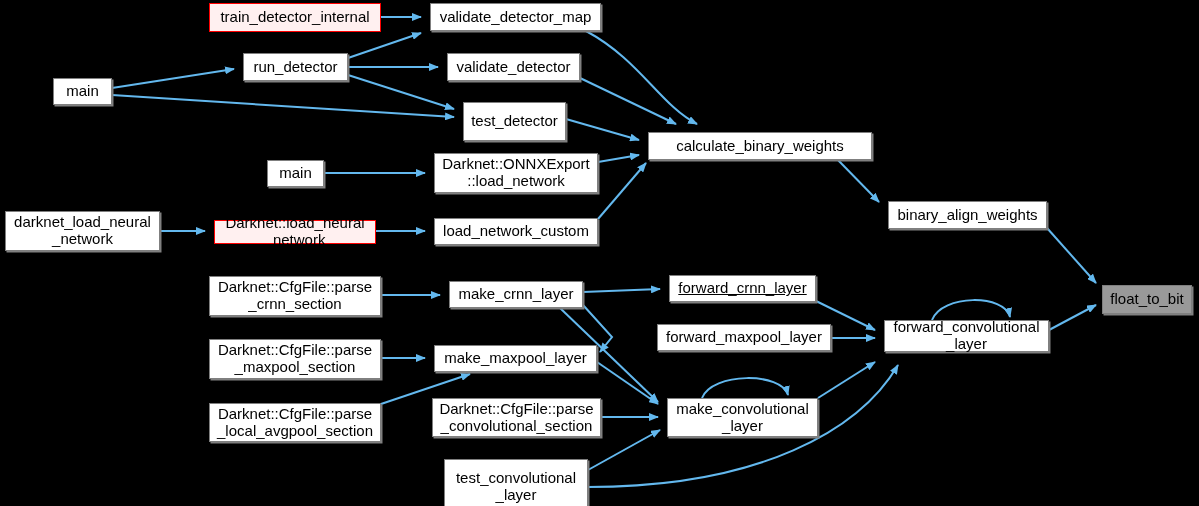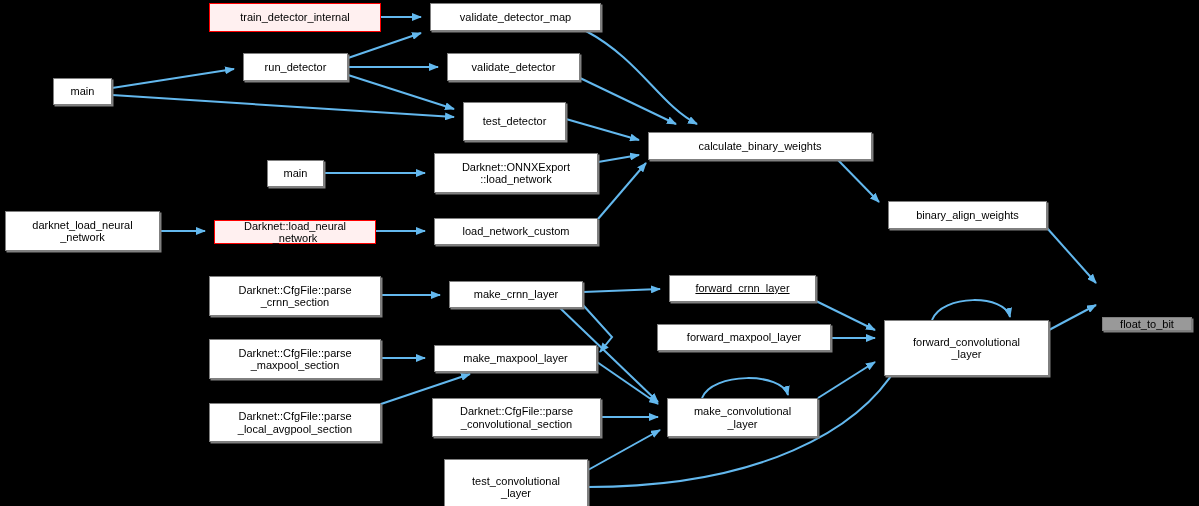--- a/index.html
+++ b/index.html
@@ -1,20 +1,20 @@
 <!DOCTYPE html>
 <html><head>
 <meta charset="utf-8">
 <style>
   html,body{margin:0;padding:0;background:#000;}
   #canvas{position:relative;width:1199px;height:506px;background:#000;overflow:hidden;
           font-family:"Liberation Sans", sans-serif;}
   .node{position:absolute;box-sizing:border-box;display:flex;align-items:center;
         justify-content:center;text-align:center;line-height:1.12;
-        font-size:11px;color:#000;background:#fff;
+        font-size:15px;color:#000;background:#fff;
         border:1px solid #7f7f7f;
         box-shadow:1.5px 1.5px 0 0 #808080;
         z-index:3;white-space:pre-line;padding:0 14px;}
   .node.red{border:1.5px solid #ff0000;background:#fff0f0;box-shadow:none;}
   .node.cur{background:#999999;border:1px solid #7f7f7f;box-shadow:1.5px 1.5px 0 0 #808080;}
   #edges{position:absolute;left:0;top:0;width:1199px;height:506px;z-index:1;}
 </style>
 </head>
 <body>
 
@@ -74,22 +74,22 @@
       <div class="node" style="left: 888px; top: 201px; width: 159px; height: 28px;"><span>binary_align_weights</span></div>
       <div class="node" style="left: 5px; top: 211px; width: 155px; height: 40px;"><span>darknet_load_neural
 _network</span></div>
       <div class="node red" style="left: 214px; top: 220px; width: 162px; height: 24px;"><span>Darknet::load_neural
 _network</span></div>
       <div class="node" style="left: 434px; top: 218px; width: 164px; height: 27px;"><span>load_network_custom</span></div>
       <div class="node" style="left: 209px; top: 276px; width: 172px; height: 40px;"><span>Darknet::CfgFile::parse
 _crnn_section</span></div>
       <div class="node" style="left: 669px; top: 275px; width: 147px; height: 27px; text-decoration: underline;"><span>forward_crnn_layer</span></div>
       <div class="node" style="left: 449px; top: 281px; width: 134px; height: 27px;"><span>make_crnn_layer</span></div>
-      <div class="node cur" style="left: 1102px; top: 285px; width: 90px; height: 14px; margin-top: 32px;"><span>float_to_bit</span></div>
-      <div class="node" style="left: 884px; top: 320px; width: 165px; height: 56px; text-align: center;"><span>forward_convolutional
+      <div class="node cur" style="left: 1102px; top: 285px; width: 90px; height: 29px;"><span>float_to_bit</span></div>
+      <div class="node" style="left: 884px; top: 320px; width: 165px; height: 32px; text-align: center;"><span>forward_convolutional
 _layer</span></div>
       <div class="node" style="left: 657px; top: 324px; width: 174px; height: 27px; text-align: right;"><span>forward_maxpool_layer</span></div>
       <div class="node" style="left: 209px; top: 339px; width: 172px; height: 40px;"><span>Darknet::CfgFile::parse
 _maxpool_section</span></div>
       <div class="node" style="left: 434px; top: 345px; width: 163px; height: 27px;"><span>make_maxpool_layer</span></div>
       <div class="node" style="left: 432px; top: 398px; width: 169px; height: 39px;"><span>Darknet::CfgFile::parse
 _convolutional_section</span></div>
       <div class="node" style="left: 667px; top: 398px; width: 151px; height: 39px;"><span>make_convolutional
 _layer</span></div>
       <div class="node" style="left: 209px; top: 403px; width: 172px; height: 39px;"><span>Darknet::CfgFile::parse

